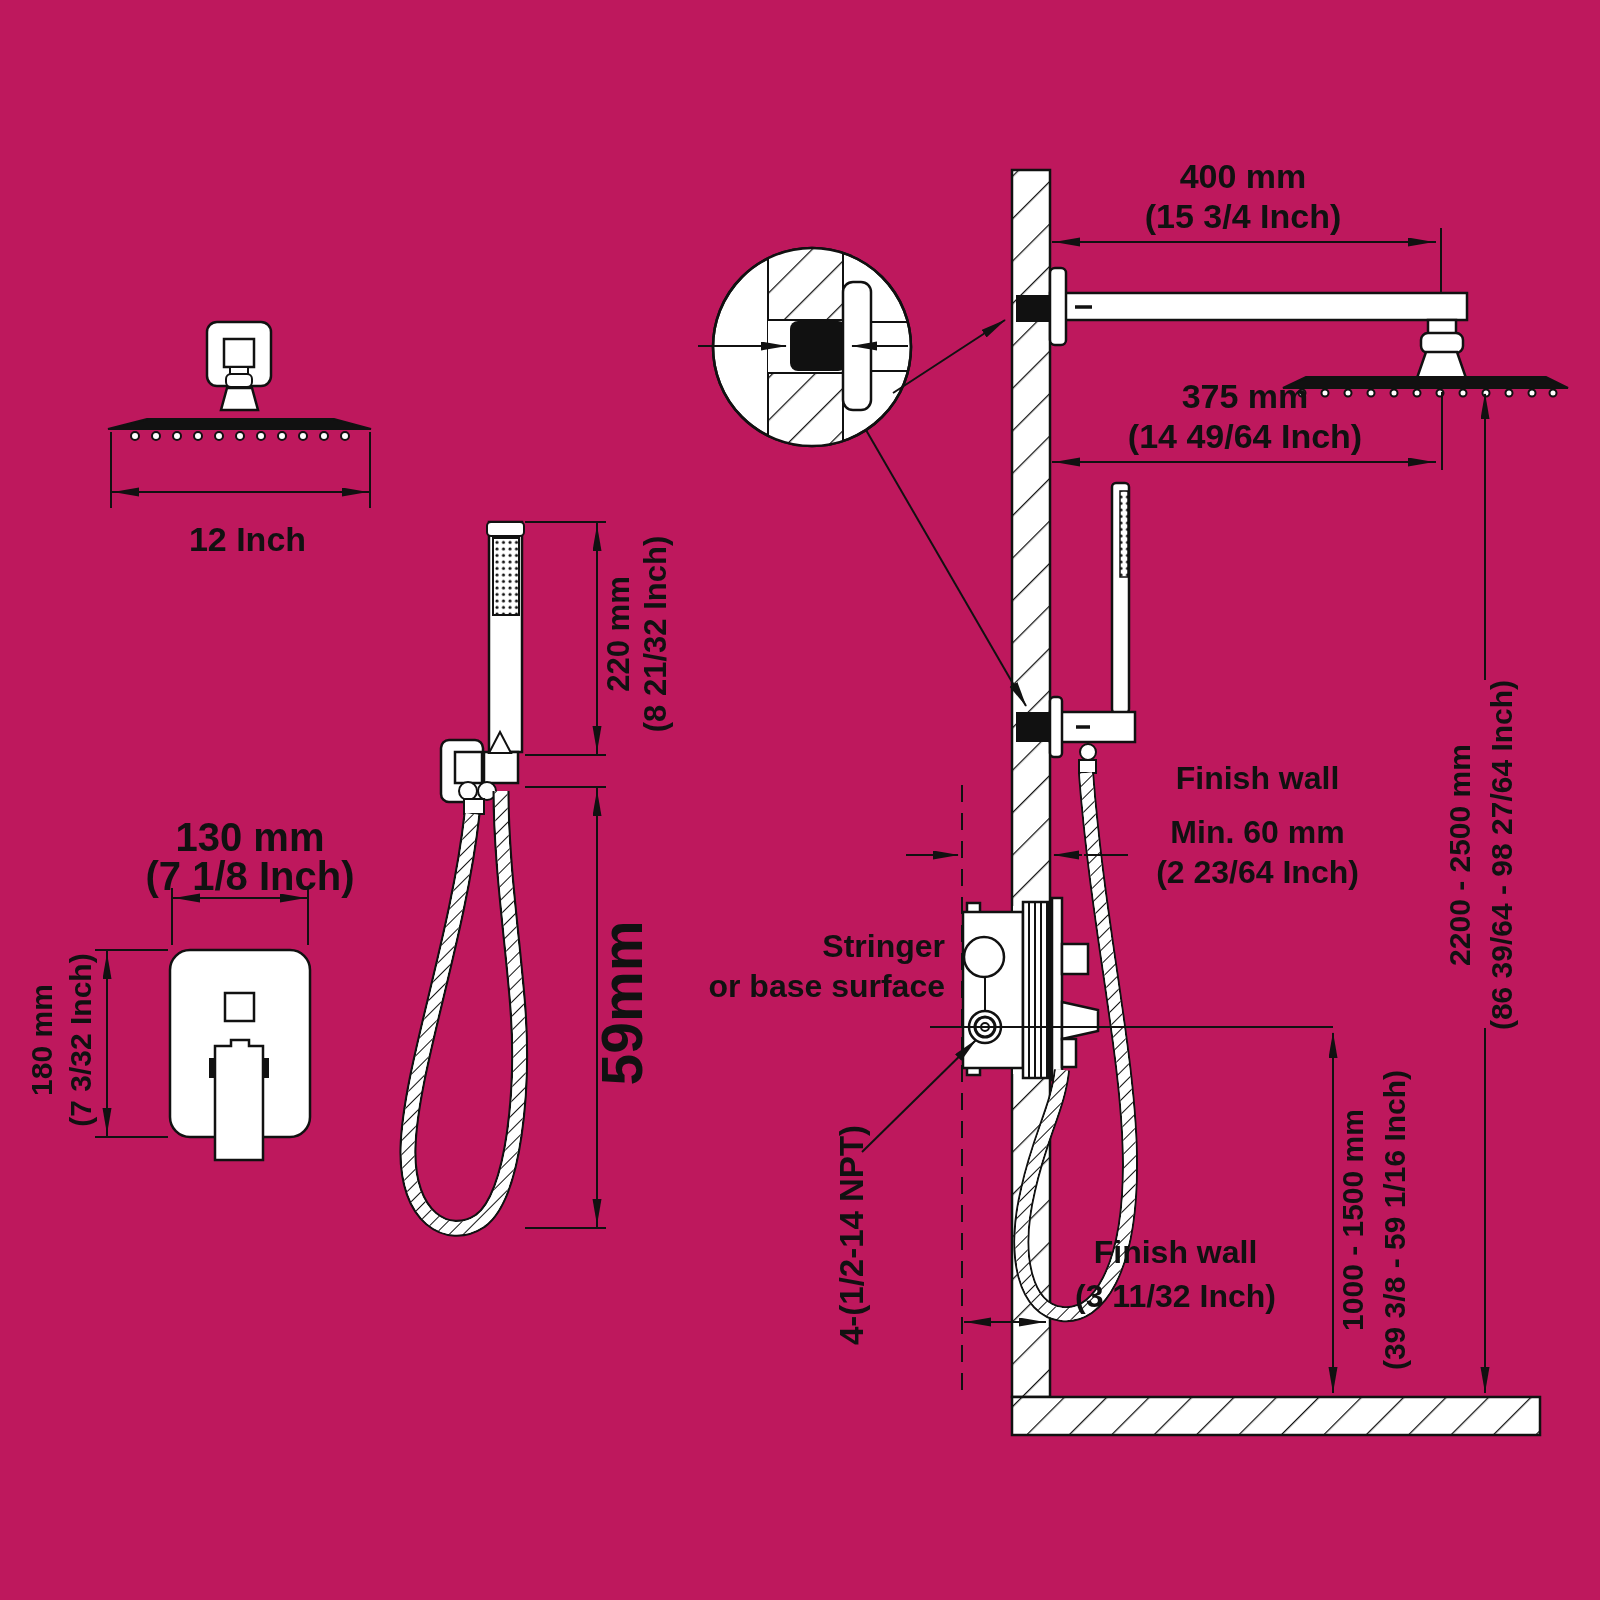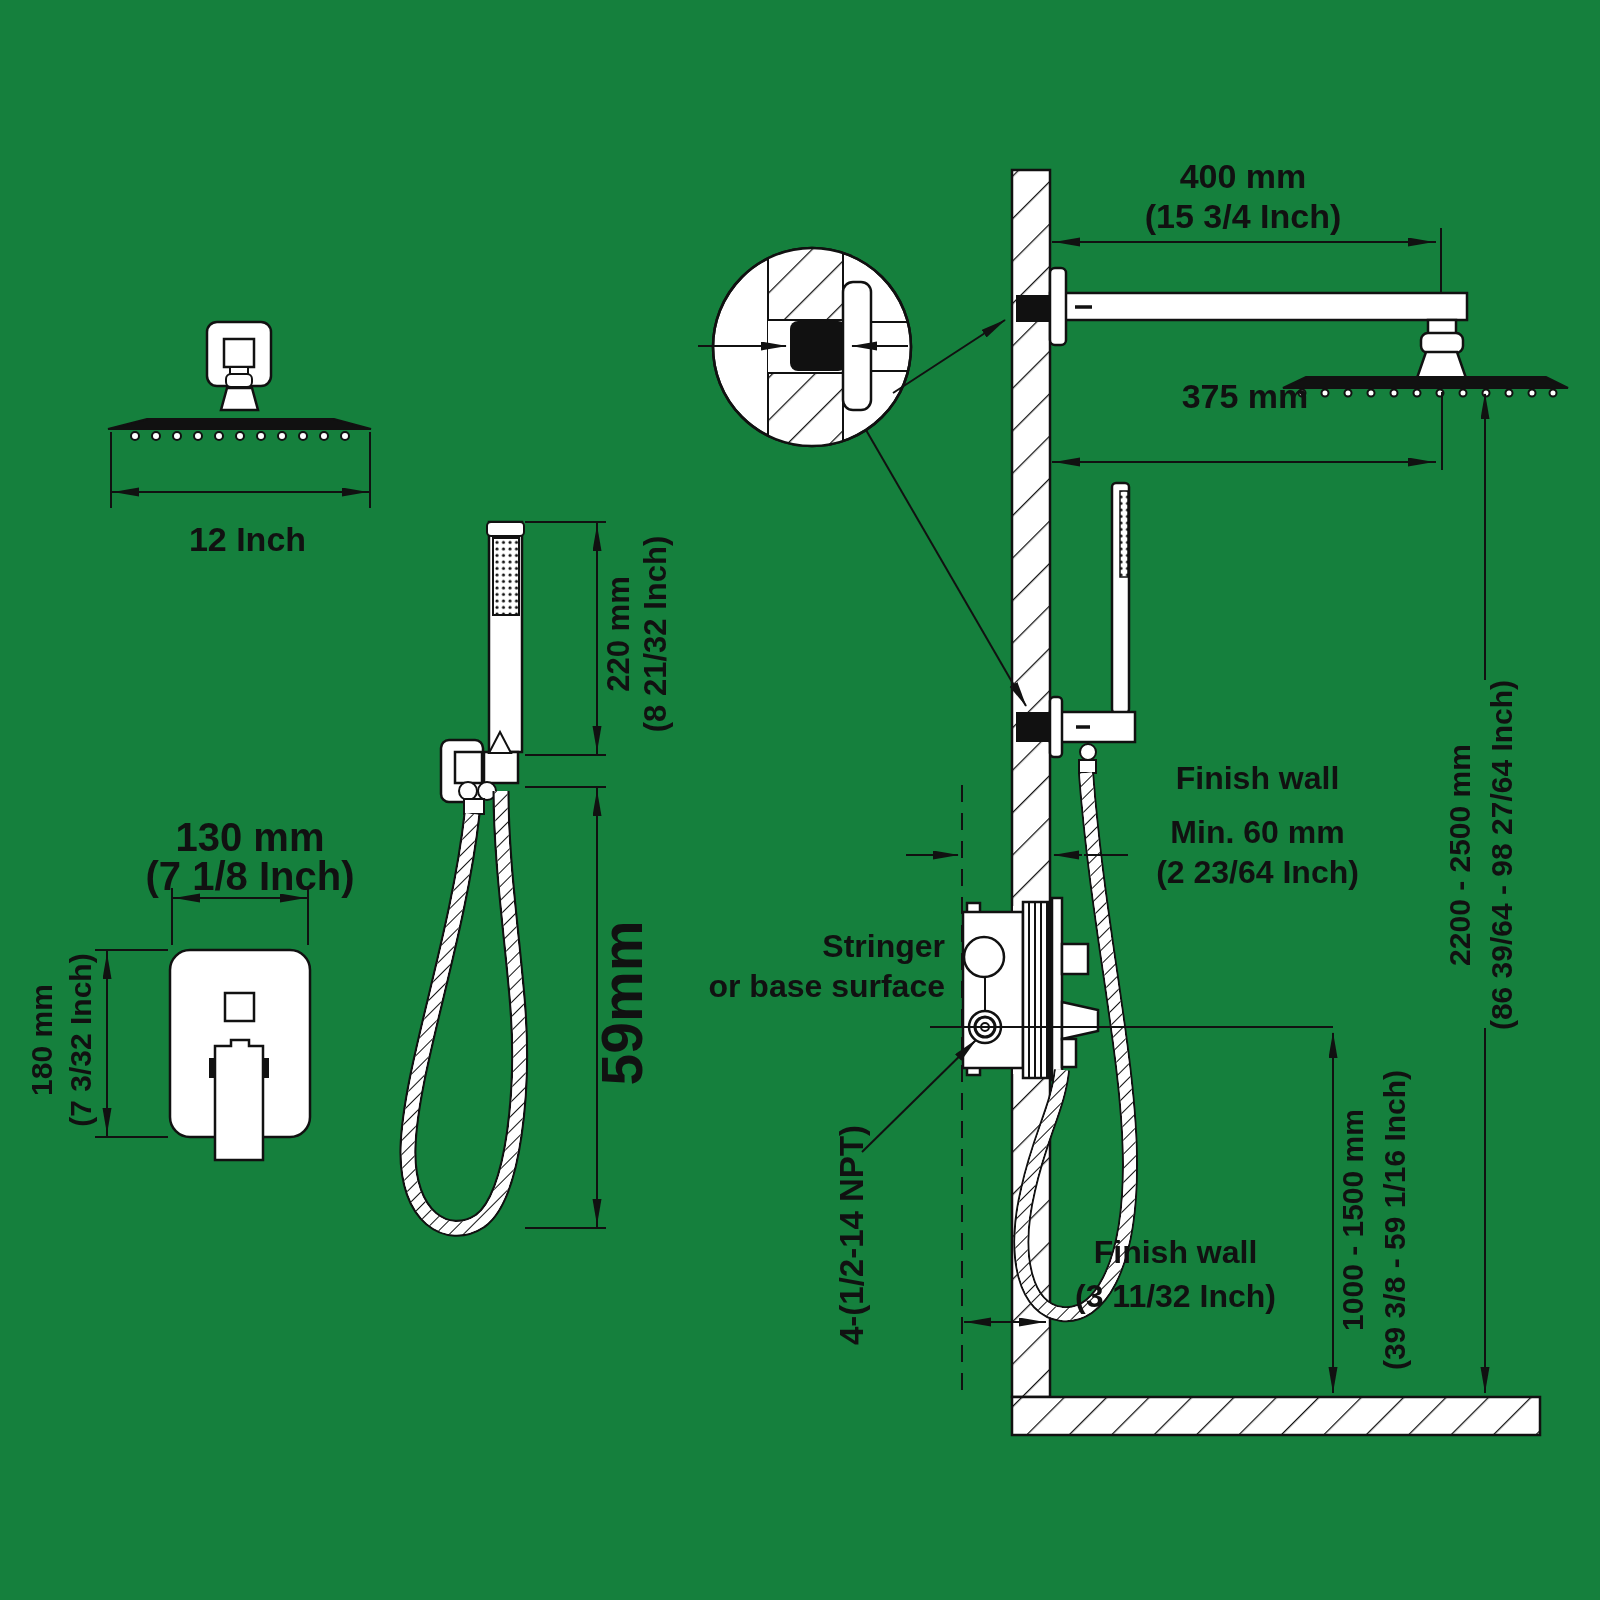--- a/index.html
+++ b/index.html
@@ -1,16 +1,16 @@
 <!DOCTYPE html>
 <html><head>
 <meta charset="utf-8">
 <style>
   html,body{margin:0;padding:0;background:#fff;}
-  #canvas{position:relative;width:1600px;height:1600px;background:#15803d;overflow:hidden;
+  #canvas{position:relative;width:1600px;height:1600px;background:#be185d;overflow:hidden;
           font-family:"Liberation Sans", sans-serif;color:#111;}
   svg{position:absolute;left:0;top:0;}
   .lbl{position:absolute;font-weight:bold;font-size:34px;line-height:40px;text-align:center;white-space:nowrap;}
   .rot{position:absolute;font-weight:bold;font-size:31px;line-height:38px;text-align:center;white-space:nowrap;
        transform:translate(-50%,-50%) rotate(-90deg);}
   .rot span{display:block;white-space:nowrap;}
   .big{font-size:57px;}
   .right{text-align:right;}
   .gap-after{display:block;margin-bottom:14px;}
   .l2{display:block;}
@@ -259,20 +259,21 @@
   </g>
 </svg>
 
 <div class="lbl" style="left:1093px;top:156px;width:300px;">
   <span class="l2">400 mm</span>
   <span class="l2">(15 3/4 Inch)</span>
 </div>
 
 <div class="lbl" style="left:1095px;top:376px;width:300px;">
   <span class="l2">375 mm</span>
+  <span class="l2">(14 49/64 Inch)</span>
 </div>
 
 
 <div class="lbl" style="left:160px;top:519px;width:175px;">
   <span>12 Inch</span>
 </div>
 
 <div class="rot" style="left:637px;top:634px;font-size:31px;line-height:37px;">
   <span>220 mm</span>
   <span>(8 21/32 Inch)</span>

